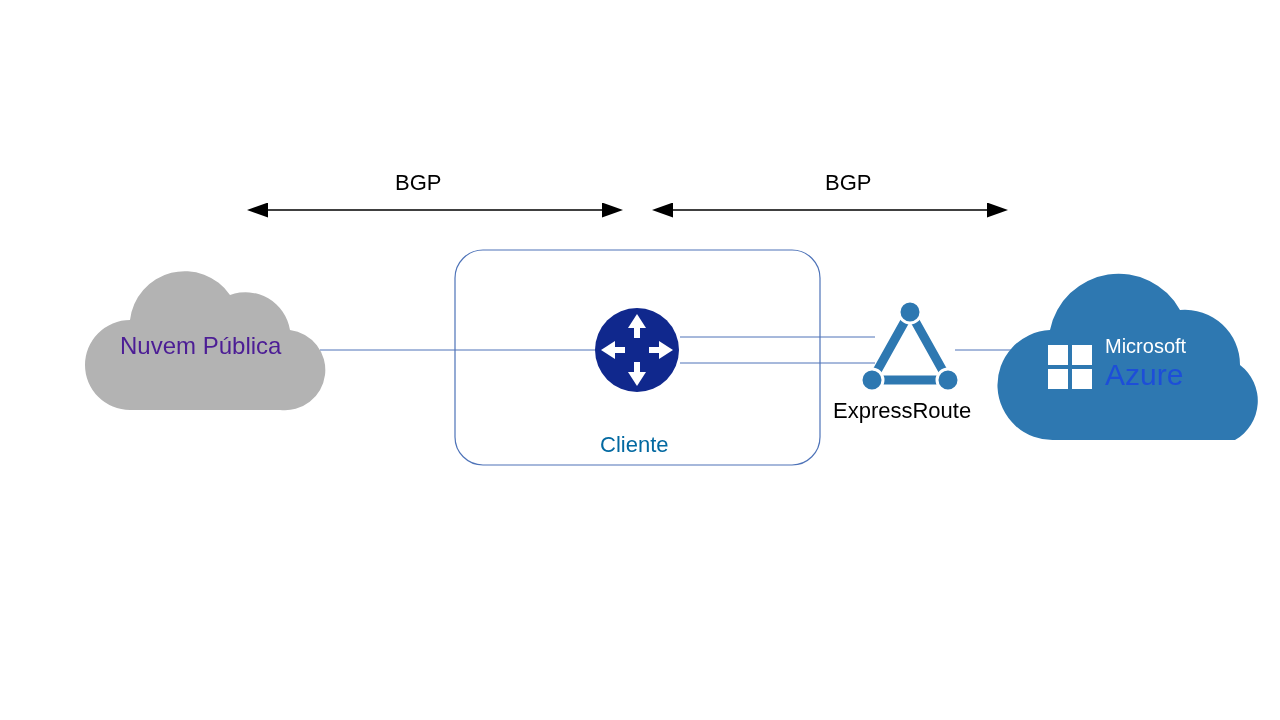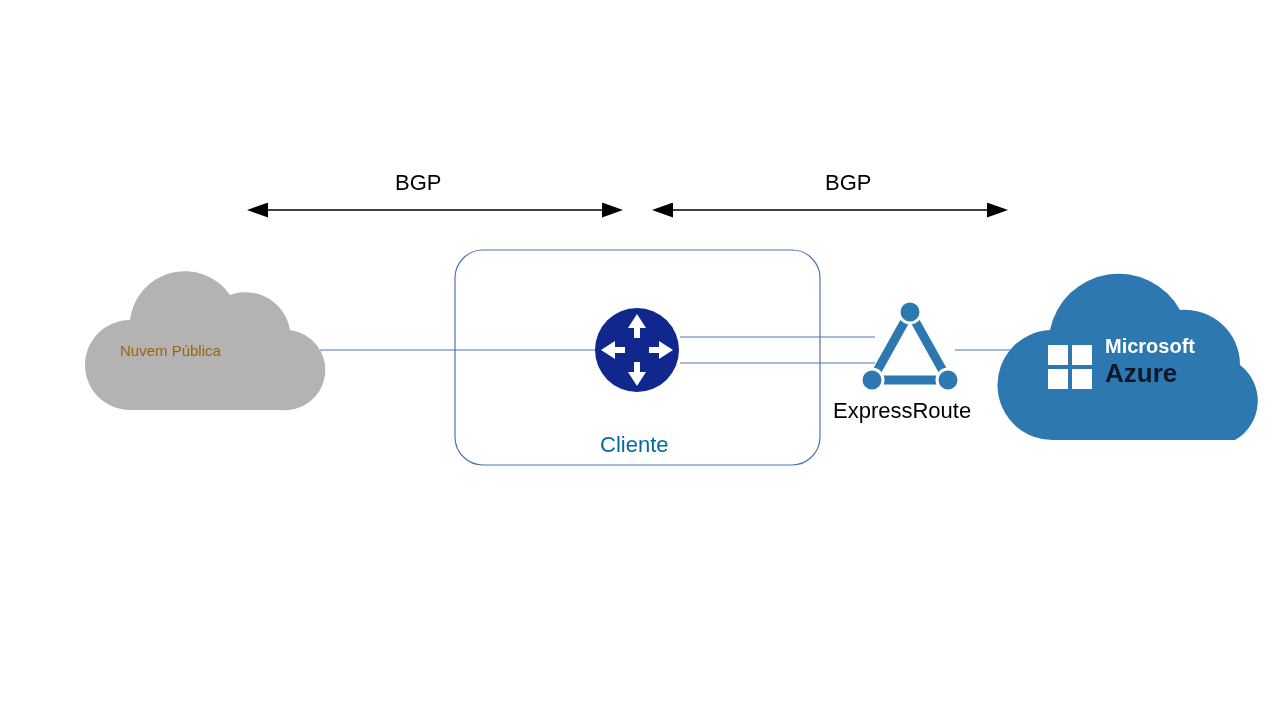--- a/index.html
+++ b/index.html
@@ -80,19 +80,19 @@
       <rect x="24" y="0" width="20" height="20"></rect>
       <rect x="0" y="24" width="20" height="20"></rect>
       <rect x="24" y="24" width="20" height="20"></rect>
     </g>
   </g>
 </svg>
 
 
 <div class="lbl" style="left:395px;top:170px">BGP</div>
 <div class="lbl" style="left:825px;top:170px">BGP</div>
-<div class="lbl" style="left:120px;top:342px;color:#a16207;font-size:15px">Nuvem Pública</div>
+<div class="lbl" style="left:120px;top:332px;color:#4c1d95;font-size:24px">Nuvem Pública</div>
 <div class="lbl" style="left:600px;top:432px;color:#0369a1">Cliente</div>
 <div class="lbl" style="left:833px;top:398px">ExpressRoute</div>
-<div class="lbl" style="left:1105px;top:335px;color:#fff;font-size:20px;font-weight:700">Microsoft</div>
-<div class="lbl" style="left:1105px;top:358px;color:#0f172a;font-size:26px;font-weight:700">Azure</div>
+<div class="lbl" style="left:1105px;top:335px;color:#fff;font-size:20px;font-weight:400">Microsoft</div>
+<div class="lbl" style="left:1105px;top:358px;color:#1d4ed8;font-size:30px;font-weight:400">Azure</div>
 
 </div>
 
 </body></html>

